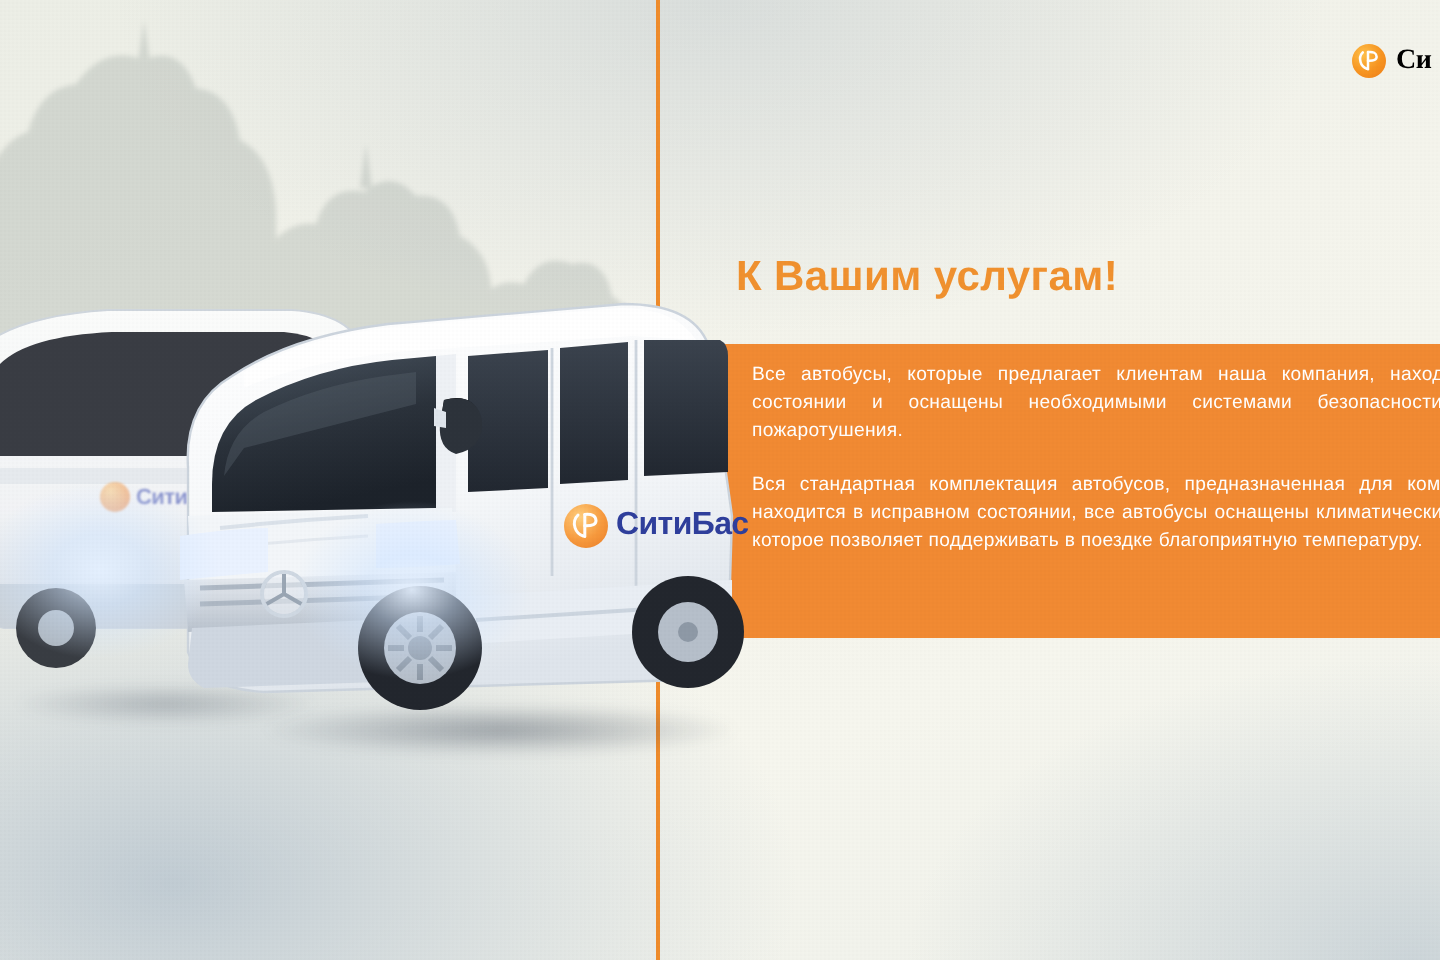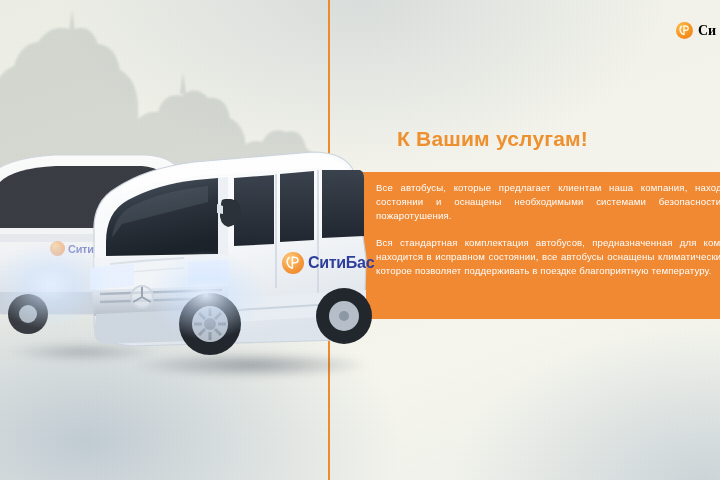--- a/index.html
+++ b/index.html
@@ -83,21 +83,21 @@
     margin: 0 0 12px 0;
     width: 430px;           
     text-align: justify;
     text-justify: inter-word;
   }
   .panel-inner p:last-child { margin-bottom: 0; }
 
   
   .heading {
     position: absolute;
-    left: 397px;
+    left: 368px;
     top: 127px;
     font-size: 21px;
     font-weight: bold;
     color: #f0912f;
     letter-spacing: .2px;
     white-space: nowrap;
   }
 
   
   .logo {

